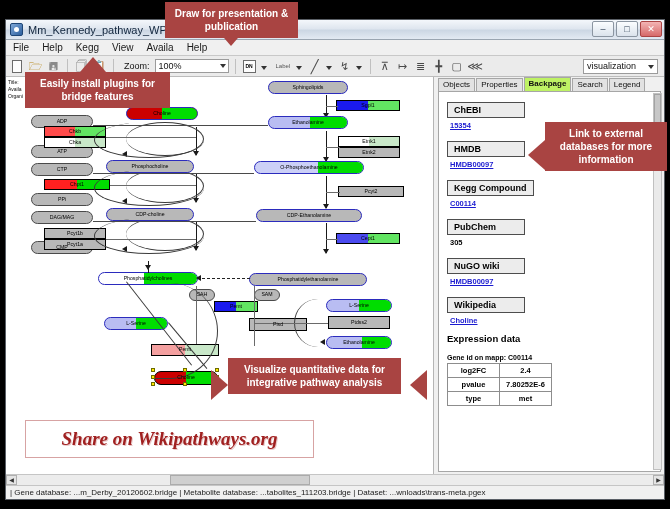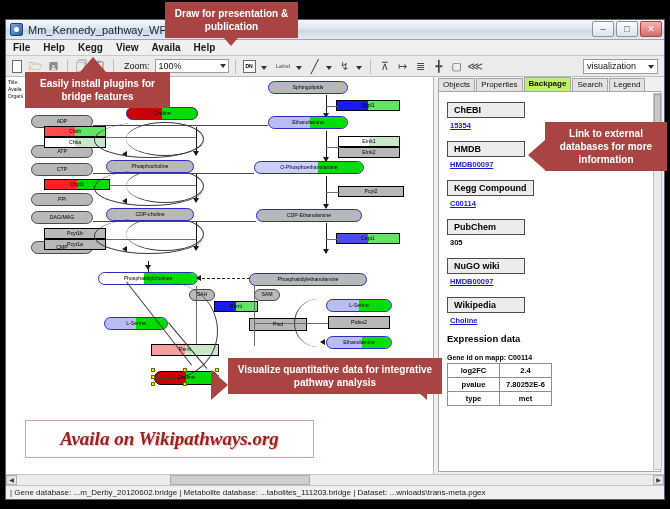--- a/index.html
+++ b/index.html
@@ -46,21 +46,21 @@
     background:linear-gradient(to bottom,#fbfdff,#dbe3ec);
     font-size:9px;line-height:14px;text-align:center;color:#2a3b50;
   }
   .win-btn.close{ background:linear-gradient(to bottom,#f3b4b4,#d66a6a); border-color:#a44; color:#fff; }
 
   
   #menu-bar{
     height:16px; background:#f0f0f0; border-bottom:1px solid #c8c8c8;
     display:flex; align-items:center; padding-left:5px; gap:9px;
   }
-  #menu-bar .menu-item{ font-size:10px; color:#1a1a1a; padding:0 2px;font-weight:bold; }
+  #menu-bar .menu-item{ font-size:10px; color:#1a1a1a; padding:0 2px; }
 
   
   #toolbar{
     height:21px; background:#ebebeb; border-bottom:1px solid #bcbcbc;
     display:flex; align-items:center; padding-left:4px; gap:3px;
     position:relative;
   }
   .tb-ico{ width:15px;height:15px; position:relative; flex:none; }
   .tb-sep{ width:1px;height:15px;background:#c0c0c0;margin:0 3px; flex:none;}
   .tb-label{ font-size:9px; color:#111; margin:0 2px 0 4px; }
@@ -557,19 +557,19 @@
 
 <div class="callout" style="left:165px;top:2px;width:133px;">Draw for presentation &amp; publication</div>
 <div class="c-arrow arr-down" style="left:218px;top:31px;"></div>
 
 <div class="callout" style="left:25px;top:72px;width:145px;">Easily install plugins for bridge features</div>
 <div class="c-arrow arr-up" style="left:80px;top:57px;"></div>
 
 <div class="callout" style="left:545px;top:122px;width:122px;">Link  to external databases  for more information</div>
 <div class="c-arrow arr-left" style="left:528px;top:140px;"></div>
 
-<div class="callout" style="left:228px;top:358px;width:214px;">Visualize quantitative data  for integrative pathway analysis</div>
+<div class="callout" style="left:228px;top:358px;width:173px;">Visualize quantitative data  for integrative pathway analysis</div>
 <div class="c-arrow arr-right" style="left:211px;top:370px;"></div>
 <div class="c-arrow arr-left" style="left:410px;top:370px;"></div>
 
 <div id="share-box">
-  <span>Availa on Wikipathways.org</span>
+  <span>Share on Wikipathways.org</span>
 </div>
 
 </body></html>

